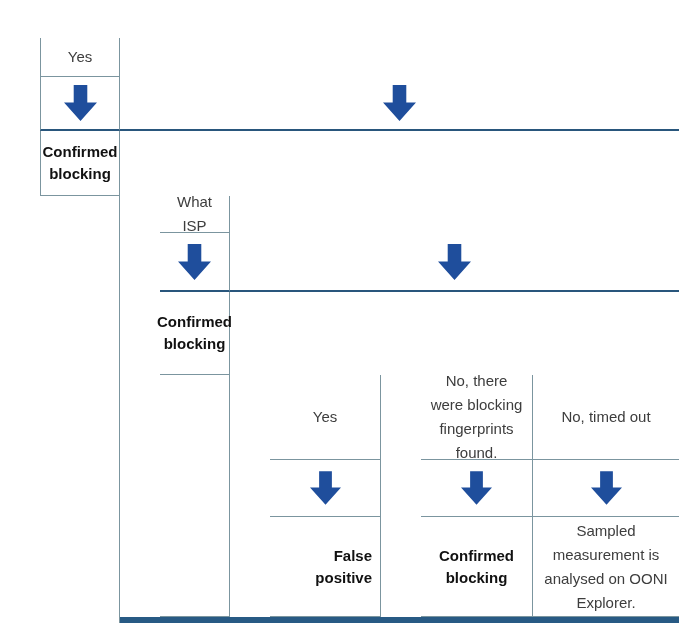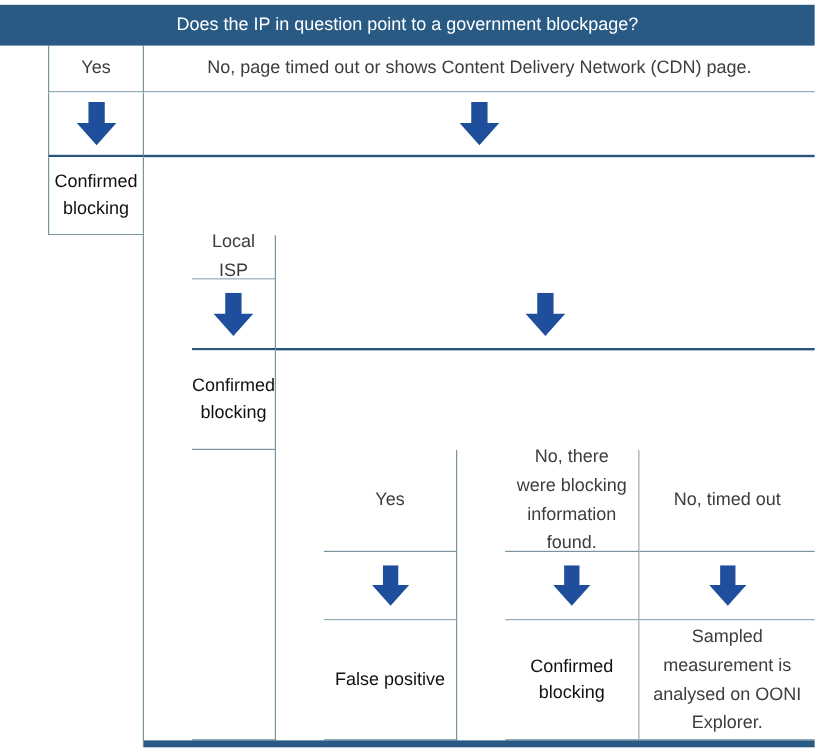--- a/index.html
+++ b/index.html
@@ -29,21 +29,21 @@
     text-align:center;
     font-size:15px;line-height:1.6;color:var(--text);
     padding:2px 8px;
     background:#ffffff;
   }
   .hdr{
     background:var(--header-bg);
     color:var(--header-text);
     position:relative;
   }
-  .bold{font-weight:normal;color:var(--bold-text);line-height:1.45;}
+  .bold{font-weight:bold;color:var(--bold-text);line-height:1.45;}
   .bl{border-left:1px solid var(--border);}
   .br{border-right:1px solid var(--border);margin-left:40px;}
   .bb{border-bottom:1px solid var(--border);}
   .bb-dark{border-bottom:2px solid var(--dark-border);}
   .strip{background:var(--header-bg);padding:0;}
   .arrow{color:var(--arrow);display:flex;align-items:center;justify-content:center;}
   .dd-icon{
     position:absolute;top:4px;right:4px;
     width:14px;height:13px;background:#ffffff;border-radius:2px;
     display:flex;align-items:center;justify-content:center;
@@ -56,45 +56,43 @@
     border-right:4px solid transparent;
     border-top:5px solid #b3b3b3;
   }
   .q3pad{padding:2px 10px;}
 </style>
 </head>
 <body>
 
 <div class="table">
 
-  <div class="cell hdr" style="grid-row:1;grid-column:1/6;">Does the IP in question point to a government blockpage?</div>
 
   <div class="cell bl br bb" style="grid-row:2;grid-column:1;">Yes</div>
-  <div class="cell bb" style="grid-row:2;grid-column:2/6;">No, page timed out or shows Content Delivery Network (CDN) page.</div>
 
   <div class="cell bl br bb-dark" style="grid-row:3;grid-column:1;">
     <span class="arrow">
       <svg width="33" height="36" viewBox="0 0 34 37" aria-hidden="true">
           <path d="M10 0 h14 v18 h10 L17 37 L0 18 h10 Z" fill="currentColor"></path>
         </svg>
     </span>
   </div>
   <div class="cell bb-dark" style="grid-row:3;grid-column:2/6;">
     <span class="arrow">
       <svg width="33" height="36" viewBox="0 0 34 37" aria-hidden="true">
           <path d="M10 0 h14 v18 h10 L17 37 L0 18 h10 Z" fill="currentColor"></path>
         </svg>
     </span>
   </div>
 
   <div class="cell bl br bb bold" style="grid-row:4;grid-column:1;">Confirmed blocking</div>
 
   <div class="cell br" style="grid-row:5/12;grid-column:1;"></div>
 
-  <div class="cell br bb" style="grid-row:5;grid-column:2;">Local ISP</div>
+  <div class="cell br bb" style="grid-row:5;grid-column:2;">What ISP</div>
 
   <div class="cell br bb-dark" style="grid-row:6;grid-column:2;">
     <span class="arrow">
       <svg width="33" height="36" viewBox="0 0 34 37" aria-hidden="true">
           <path d="M10 0 h14 v18 h10 L17 37 L0 18 h10 Z" fill="currentColor"></path>
         </svg>
     </span>
   </div>
   <div class="cell bb-dark" style="grid-row:6;grid-column:3/6;">
     <span class="arrow">
@@ -102,21 +100,21 @@
           <path d="M10 0 h14 v18 h10 L17 37 L0 18 h10 Z" fill="currentColor"></path>
         </svg>
     </span>
   </div>
 
   <div class="cell br bb bold" style="grid-row:7;grid-column:2;">Confirmed blocking</div>
 
   <div class="cell br bb" style="grid-row:8/11;grid-column:2;"></div>
 
   <div class="cell br bb" style="grid-row:8;grid-column:3;">Yes</div>
-  <div class="cell br bb" style="grid-row:8;grid-column:4;">No, there were blocking information found.</div>
+  <div class="cell br bb" style="grid-row:8;grid-column:4;">No, there were blocking fingerprints found.</div>
   <div class="cell bb" style="grid-row:8;grid-column:5;">No, timed out</div>
 
   <div class="cell br bb" style="grid-row:9;grid-column:3;">
     <span class="arrow">
       <svg width="31" height="34" viewBox="0 0 34 37" aria-hidden="true">
           <path d="M10 0 h14 v18 h10 L17 37 L0 18 h10 Z" fill="currentColor"></path>
         </svg>
     </span>
   </div>
   <div class="cell br bb" style="grid-row:9;grid-column:4;">

